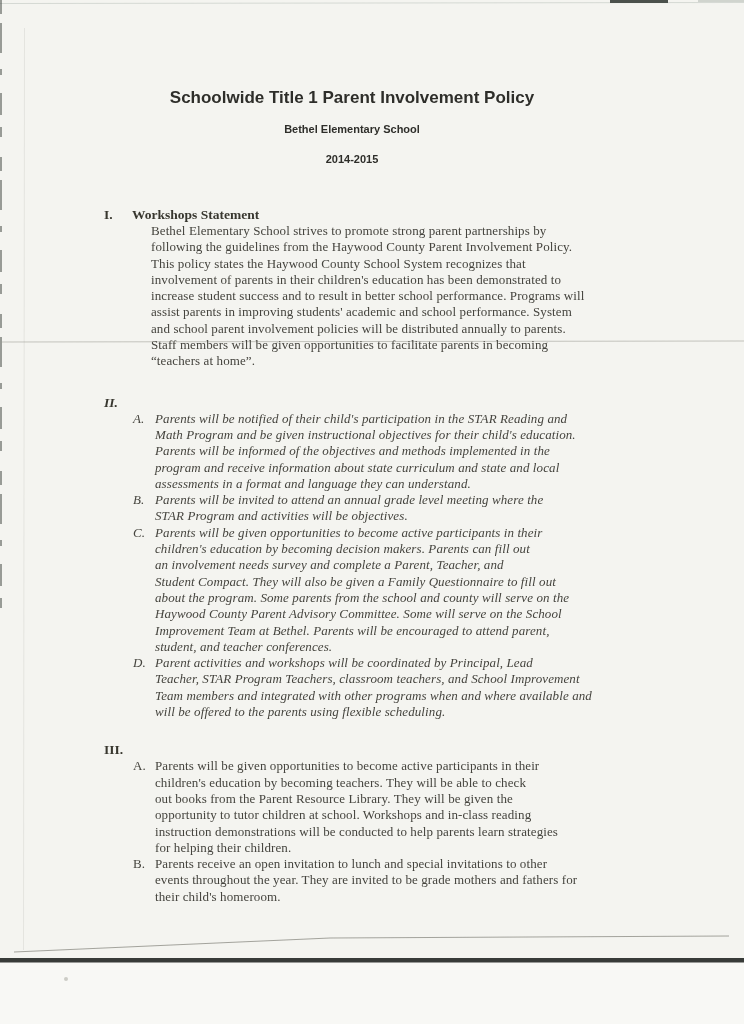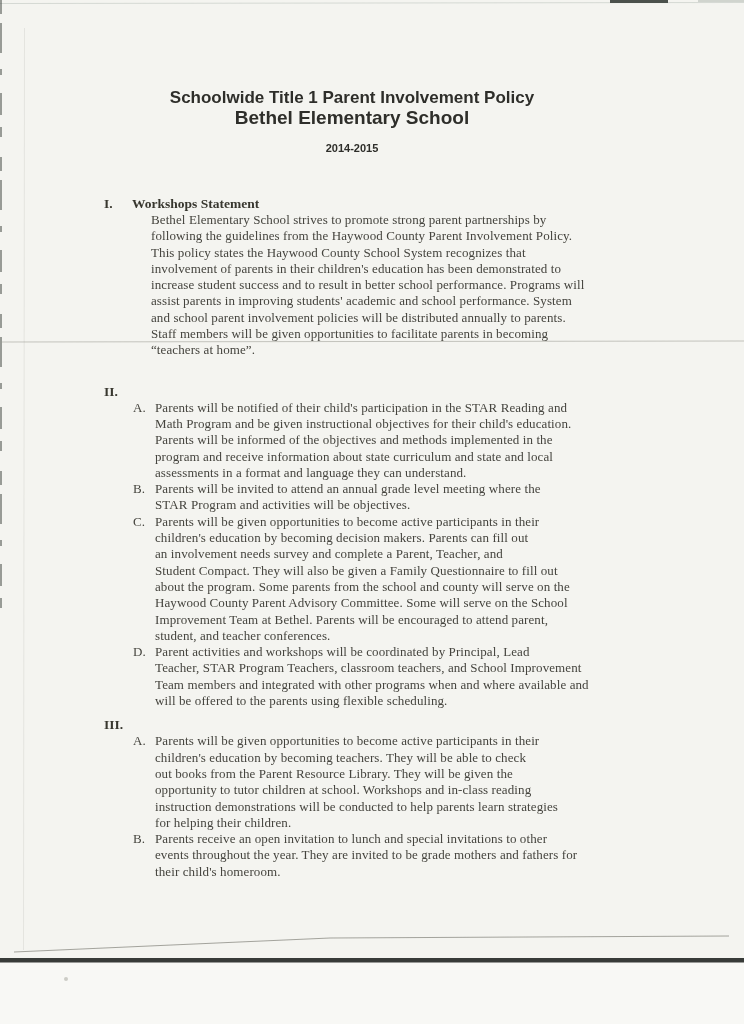--- a/index.html
+++ b/index.html
@@ -25,27 +25,27 @@
   }
   .titles {
     padding-top:88px;
     width:704px;
     text-align:center;
     font-family:"Liberation Sans", sans-serif;
     font-weight:bold;
     color:#2e2e2a;
   }
   .t1 { font-size:17px;   line-height:20px; }
-  .t2 { font-size:19px; line-height:20px; }
+  .t2 { font-size:11px; line-height:20px; margin-top:11px; }
   .t3 { font-size:11px;   line-height:20px; margin-top:10px; }
 
   .sec { padding-left:104px; }
   .sec1 { margin-top:37px; }
-  .sec2 { margin-top:24px; }
-  .sec3 { margin-top:7px; }
+  .sec2 { margin-top:24px;font-style:italic; }
+  .sec3 { margin-top:21px; }
 
   .sec-head {
     font-weight:bold;
     font-size:13.5px;
     line-height:17px;
     color:#38372f;
     display:flex;
   }
   .sec-head .num { display:inline-block; min-width:28px; }
   .sec3 .sec-head .num { min-width:52px; }

